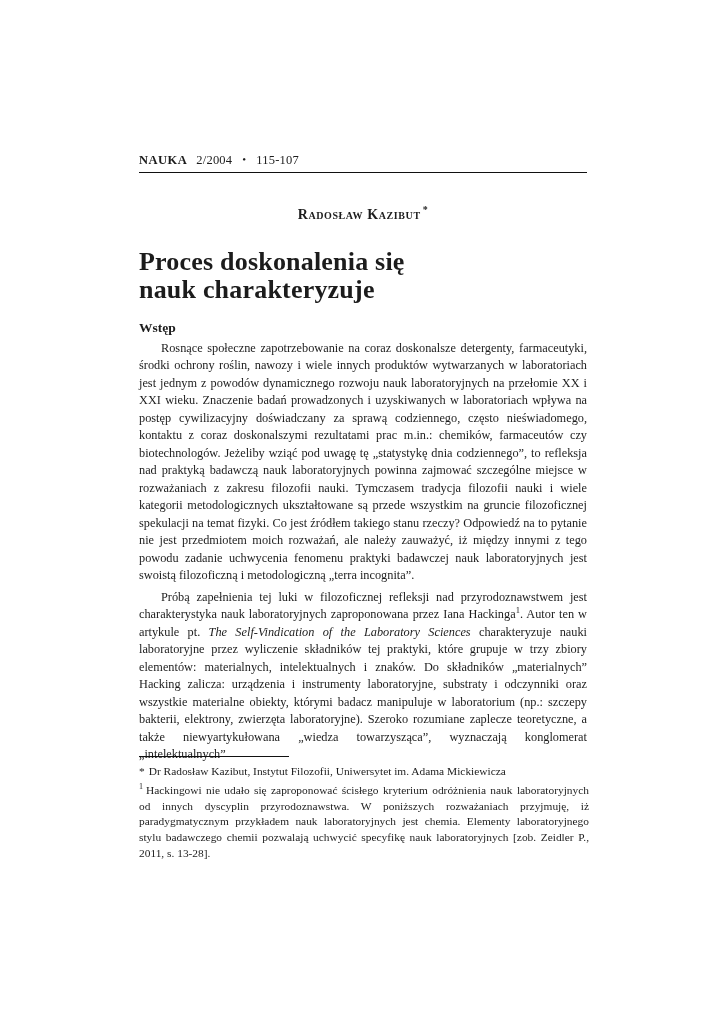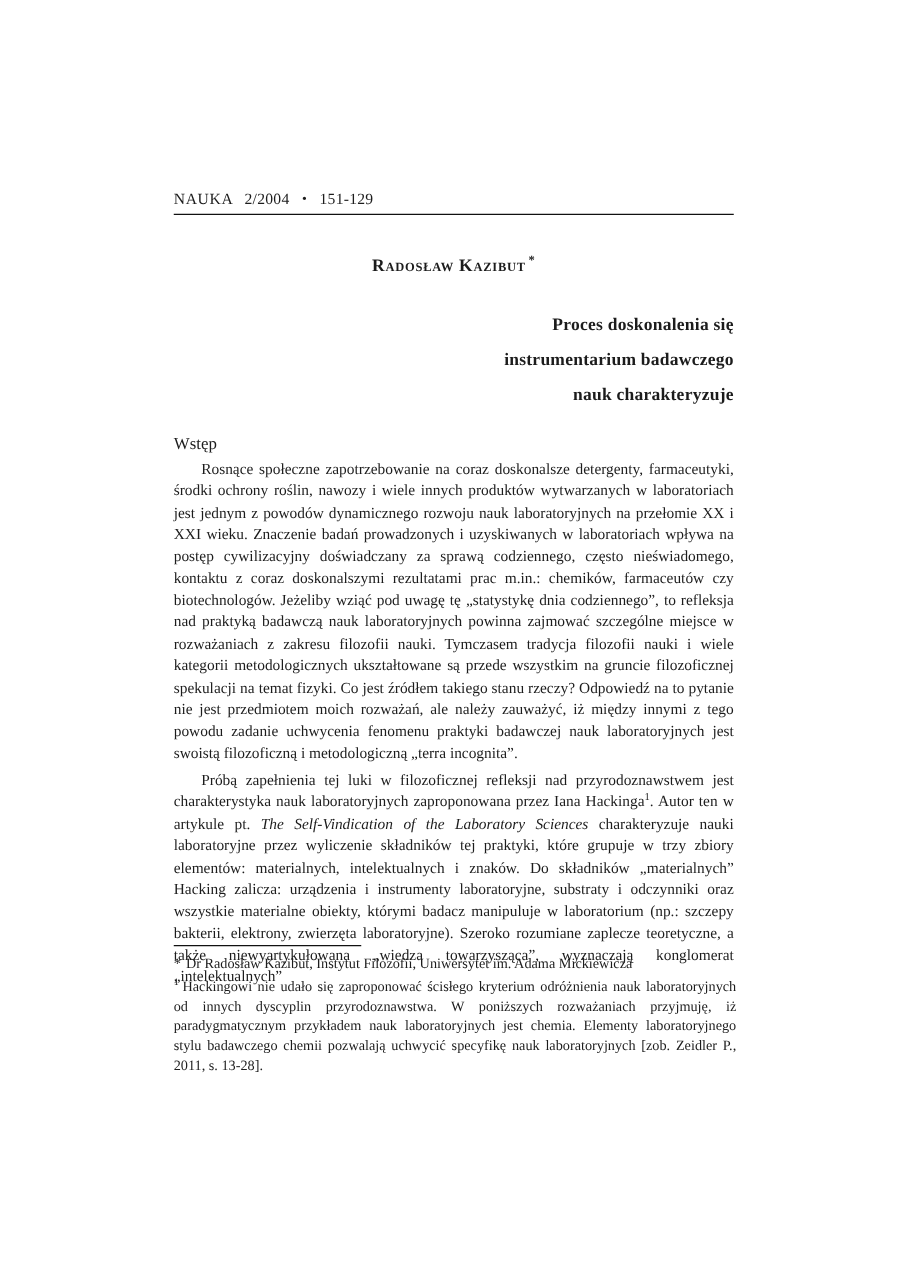--- a/index.html
+++ b/index.html
@@ -23,21 +23,21 @@
   }
   
   .running-head {
     margin-top: 152px;
     font-size: 12.5px;
     line-height: 15px;
     letter-spacing: 0.2px;
     white-space: nowrap;
   }
   .running-head .journal {
-    font-weight: normal;
+    font-weight: bold;
     margin-right: 9px;
     letter-spacing: 0.5px;
   }
   .running-head .issue  { margin-right: 10px; }
   .running-head .bullet { margin-right: 10px; font-size: 11px; vertical-align: 1px; }
   .head-rule {
     border: none;
     border-top: 1.4px solid #111;
     margin: 4px 0 0 0;
   }
@@ -51,30 +51,30 @@
     letter-spacing: 0.6px;
   }
   .author-line sup {
     font-size: 10px;
     font-variant: normal;
     margin-left: 2px;
   }
   
   .article-title {
     margin-top: 25px;
-    text-align: right;
+    text-align: left;
     font-weight: bold;
-    font-size: 14px;
+    font-size: 26px;
     line-height: 28px;
     letter-spacing: 0.2px;
   }
   
   .section-heading {
     margin-top: 15px;
-    font-weight: normal;
+    font-weight: bold;
     font-size: 13.5px;
     line-height: 18px;
   }
   
   .body-par {
     margin: 3px 0 0 0;
     font-size: 12.3px;
     line-height: 17.5px;
     text-align: justify;
     text-indent: 22px;
@@ -109,29 +109,28 @@
     font-size: 8px;
     line-height: 0;
     margin-right: 3px;
   }
 </style>
 </head>
 <body>
 
 <div class="content">
 
-  <div class="running-head"><span class="journal">NAUKA</span><span class="issue">2/2004</span><span class="bullet">•</span><span class="pages">151-129</span></div>
+  <div class="running-head"><span class="journal">NAUKA</span><span class="issue">2/2004</span><span class="bullet">•</span><span class="pages">115-107</span></div>
 
   <hr class="head-rule">
 
   <div class="author-line"><span>Radosław Kazibut</span><sup>*</sup></div>
 
   <div class="article-title">
     <div>Proces doskonalenia się</div>
-    <div>instrumentarium badawczego</div>
     <div>nauk charakteryzuje</div>
   </div>
 
   <div class="section-heading">Wstęp</div>
 
   <p class="body-par">Rosnące społeczne zapotrzebowanie na coraz doskonalsze detergenty, farmaceutyki, środki ochrony roślin, nawozy i wiele innych produktów wytwarzanych w laboratoriach jest jednym z powodów dynamicznego rozwoju nauk laboratoryjnych na przełomie XX i XXI wieku. Znaczenie badań prowadzonych i uzyskiwanych w laboratoriach wpływa na postęp cywilizacyjny doświadczany za sprawą codziennego, często nieświadomego, kontaktu z coraz doskonalszymi rezultatami prac m.in.: chemików, farmaceutów czy biotechnologów. Jeżeliby wziąć pod uwagę tę „statystykę dnia codziennego”, to refleksja nad praktyką badawczą nauk laboratoryjnych powinna zajmować szczególne miejsce w rozważaniach z zakresu filozofii nauki. Tymczasem tradycja filozofii nauki i wiele kategorii metodologicznych ukształtowane są przede wszystkim na gruncie filozoficznej spekulacji na temat fizyki. Co jest źródłem takiego stanu rzeczy? Odpowiedź na to pytanie nie jest przedmiotem moich rozważań, ale należy zauważyć, iż między innymi z tego powodu zadanie uchwycenia fenomenu praktyki badawczej nauk laboratoryjnych jest swoistą filozoficzną i metodologiczną „terra incognita”.</p>
 
   <p class="body-par"><span>Próbą zapełnienia tej luki w filozoficznej refleksji nad przyrodoznawstwem jest charakterystyka nauk laboratoryjnych zaproponowana przez Iana Hackinga</span><sup>1</sup><span>. Autor ten w artykule pt. </span><em>The Self-Vindication of the Laboratory Sciences</em><span> charakteryzuje nauki laboratoryjne przez wyliczenie składników tej praktyki, które grupuje w trzy zbiory elementów: materialnych, intelektualnych i znaków. Do składników „materialnych” Hacking zalicza: urządzenia i instrumenty laboratoryjne, substraty i odczynniki oraz wszystkie materialne obiekty, którymi badacz manipuluje w laboratorium (np.: szczepy bakterii, elektrony, zwierzęta laboratoryjne). Szeroko rozumiane zaplecze teoretyczne, a także niewyartykułowana „wiedza towarzysząca”, wyznaczają konglomerat „intelektualnych”</span></p>
 
   <div class="footnote-block">

